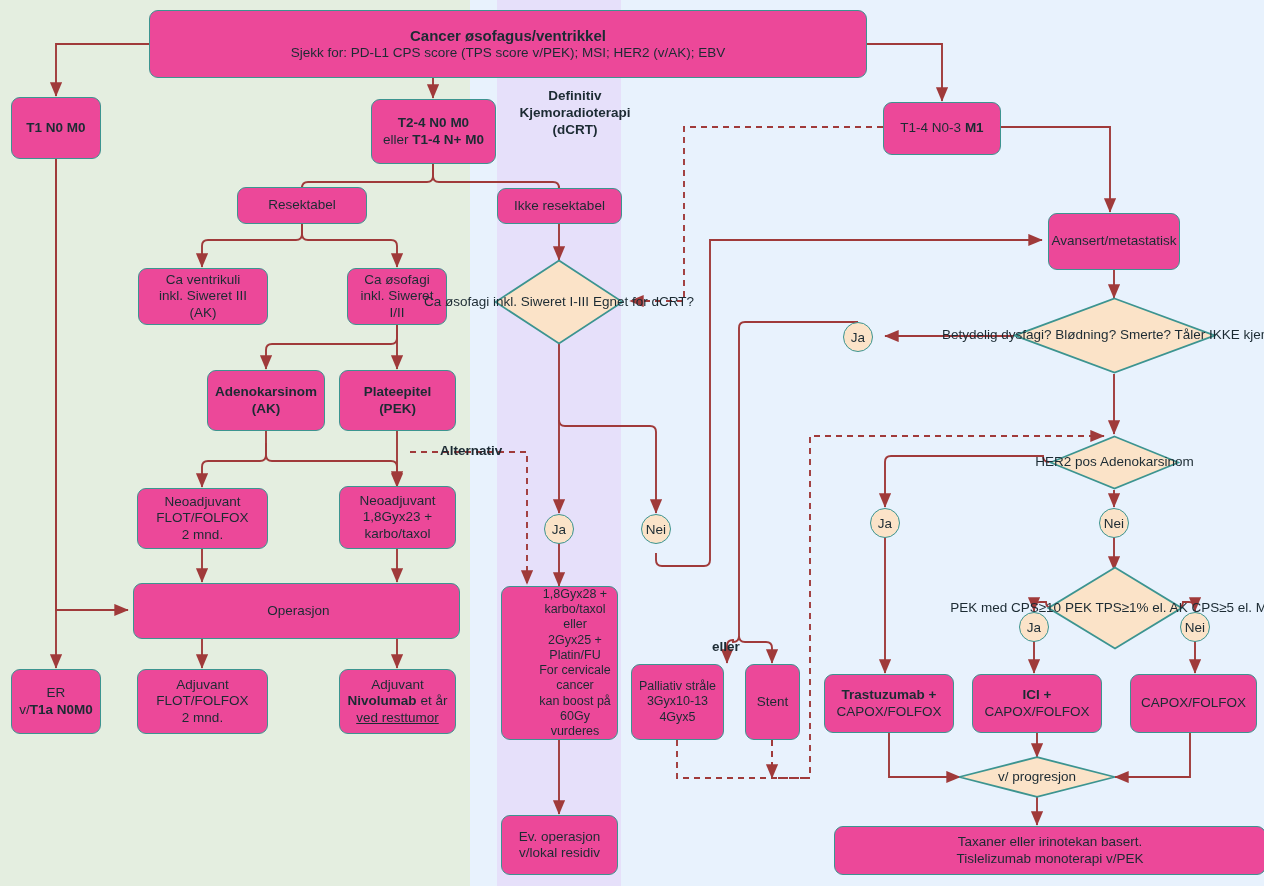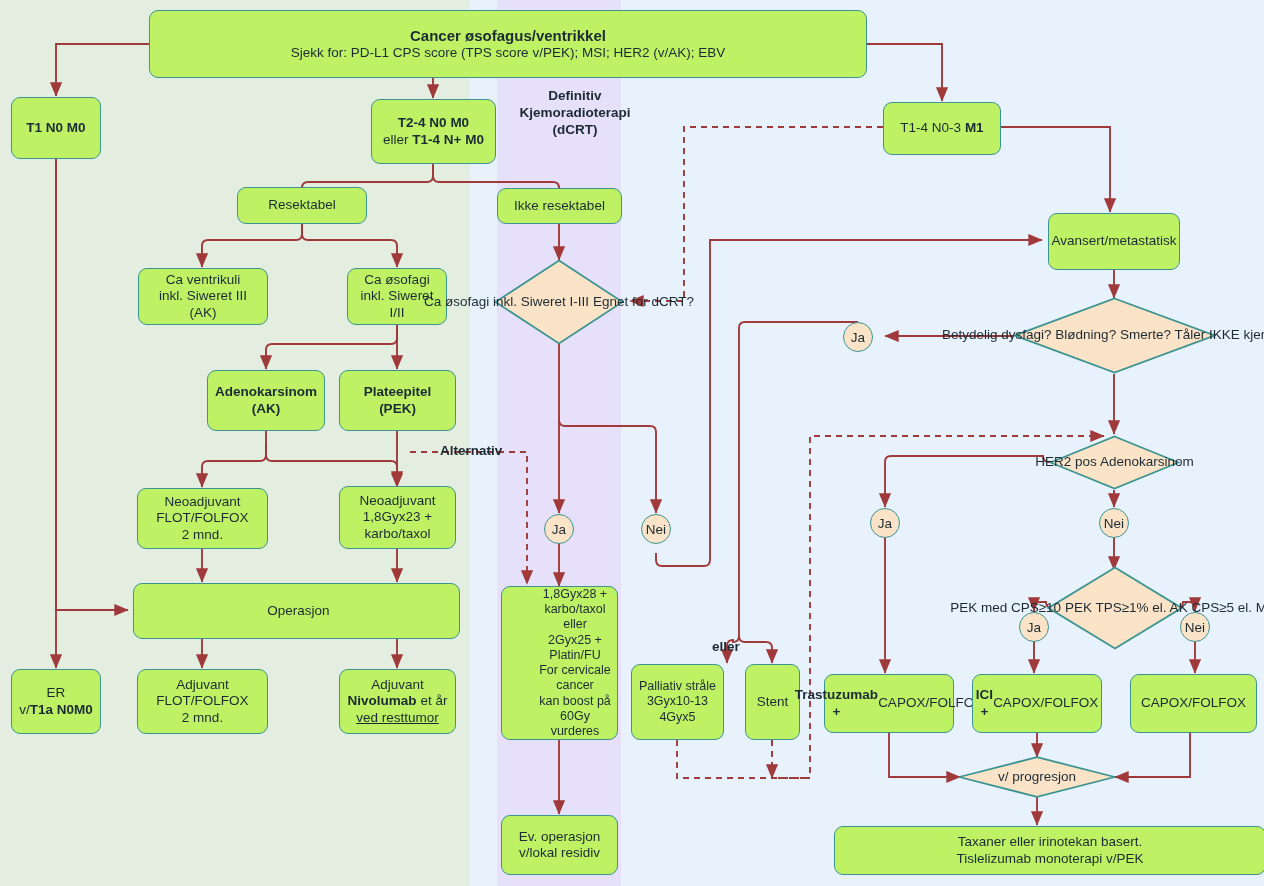--- a/index.html
+++ b/index.html
@@ -17,21 +17,21 @@
   .bgband{position:absolute;top:0;}
   #band-green{left:0;width:470px;height:886px;background:#e4eee0;}
   #band-blue{left:470px;width:794px;height:886px;background:#e8f2fd;}
   #band-purple{left:497px;width:124px;height:886px;background:#e6e0fa;}
 
   svg#edges{position:absolute;left:0;top:0;width:1264px;height:886px;pointer-events:none;}
 
   .node{
     position:absolute;
     box-sizing:border-box;
-    background:#bef264;
+    background:#ec4899;
     border:1.6px solid #3c9490;
     border-radius:9px;
     color:#1c2b33;
     display:flex;
     align-items:center;
     justify-content:center;
     text-align:center;
     line-height:1.22;
     font-size:13.5px;
     padding:3px 5px;
@@ -311,26 +311,26 @@
   </div>
 
   <div class="node" style="left:745px;top:664px;width:55px;height:76px;">
     <span>Stent</span>
   </div>
 
   <div class="node" style="left:1048px;top:213px;width:132px;height:57px;">
     <span>Avansert/metastatisk</span>
   </div>
 
-  <div class="node" style="left:824px;top:674px;width:130px;height:59px;">
+  <div class="node" style="left:824px;top:674px;width:130px;height:59px;flex-direction:column;">
     <span class="ln b">Trastuzumab +</span>
     <span class="ln">CAPOX/FOLFOX</span>
   </div>
 
-  <div class="node" style="left:972px;top:674px;width:130px;height:59px;">
+  <div class="node" style="left:972px;top:674px;width:130px;height:59px;flex-direction:column;">
     <span class="ln b">ICI +</span>
     <span class="ln">CAPOX/FOLFOX</span>
   </div>
 
   <div class="node" style="left:1130px;top:674px;width:127px;height:59px;">
     <span>CAPOX/FOLFOX</span>
   </div>
 
   <div class="node" style="left:834px;top:826px;width:432px;height:49px;flex-direction:column;">
     <span class="ln">Taxaner eller irinotekan basert.</span>

